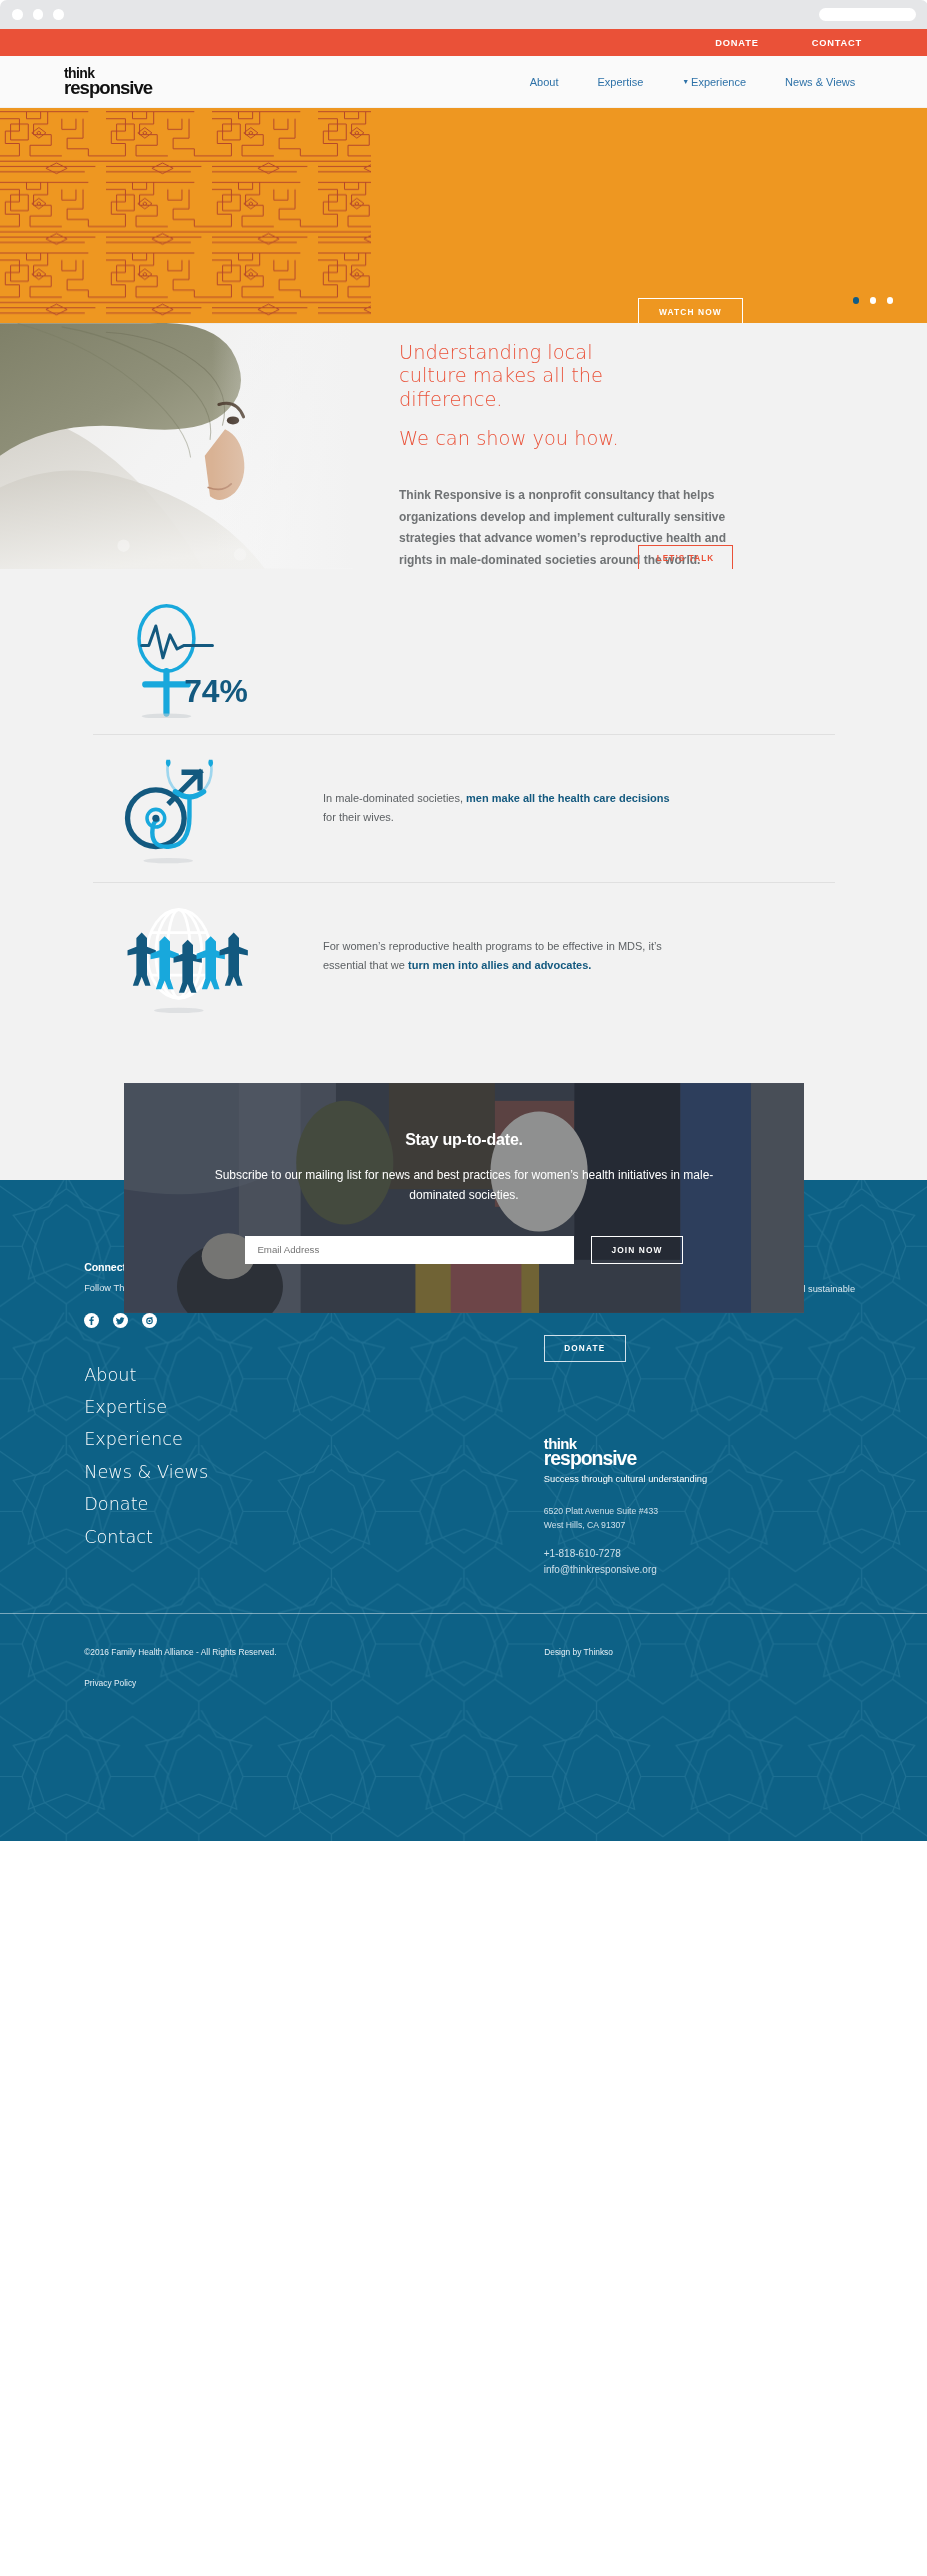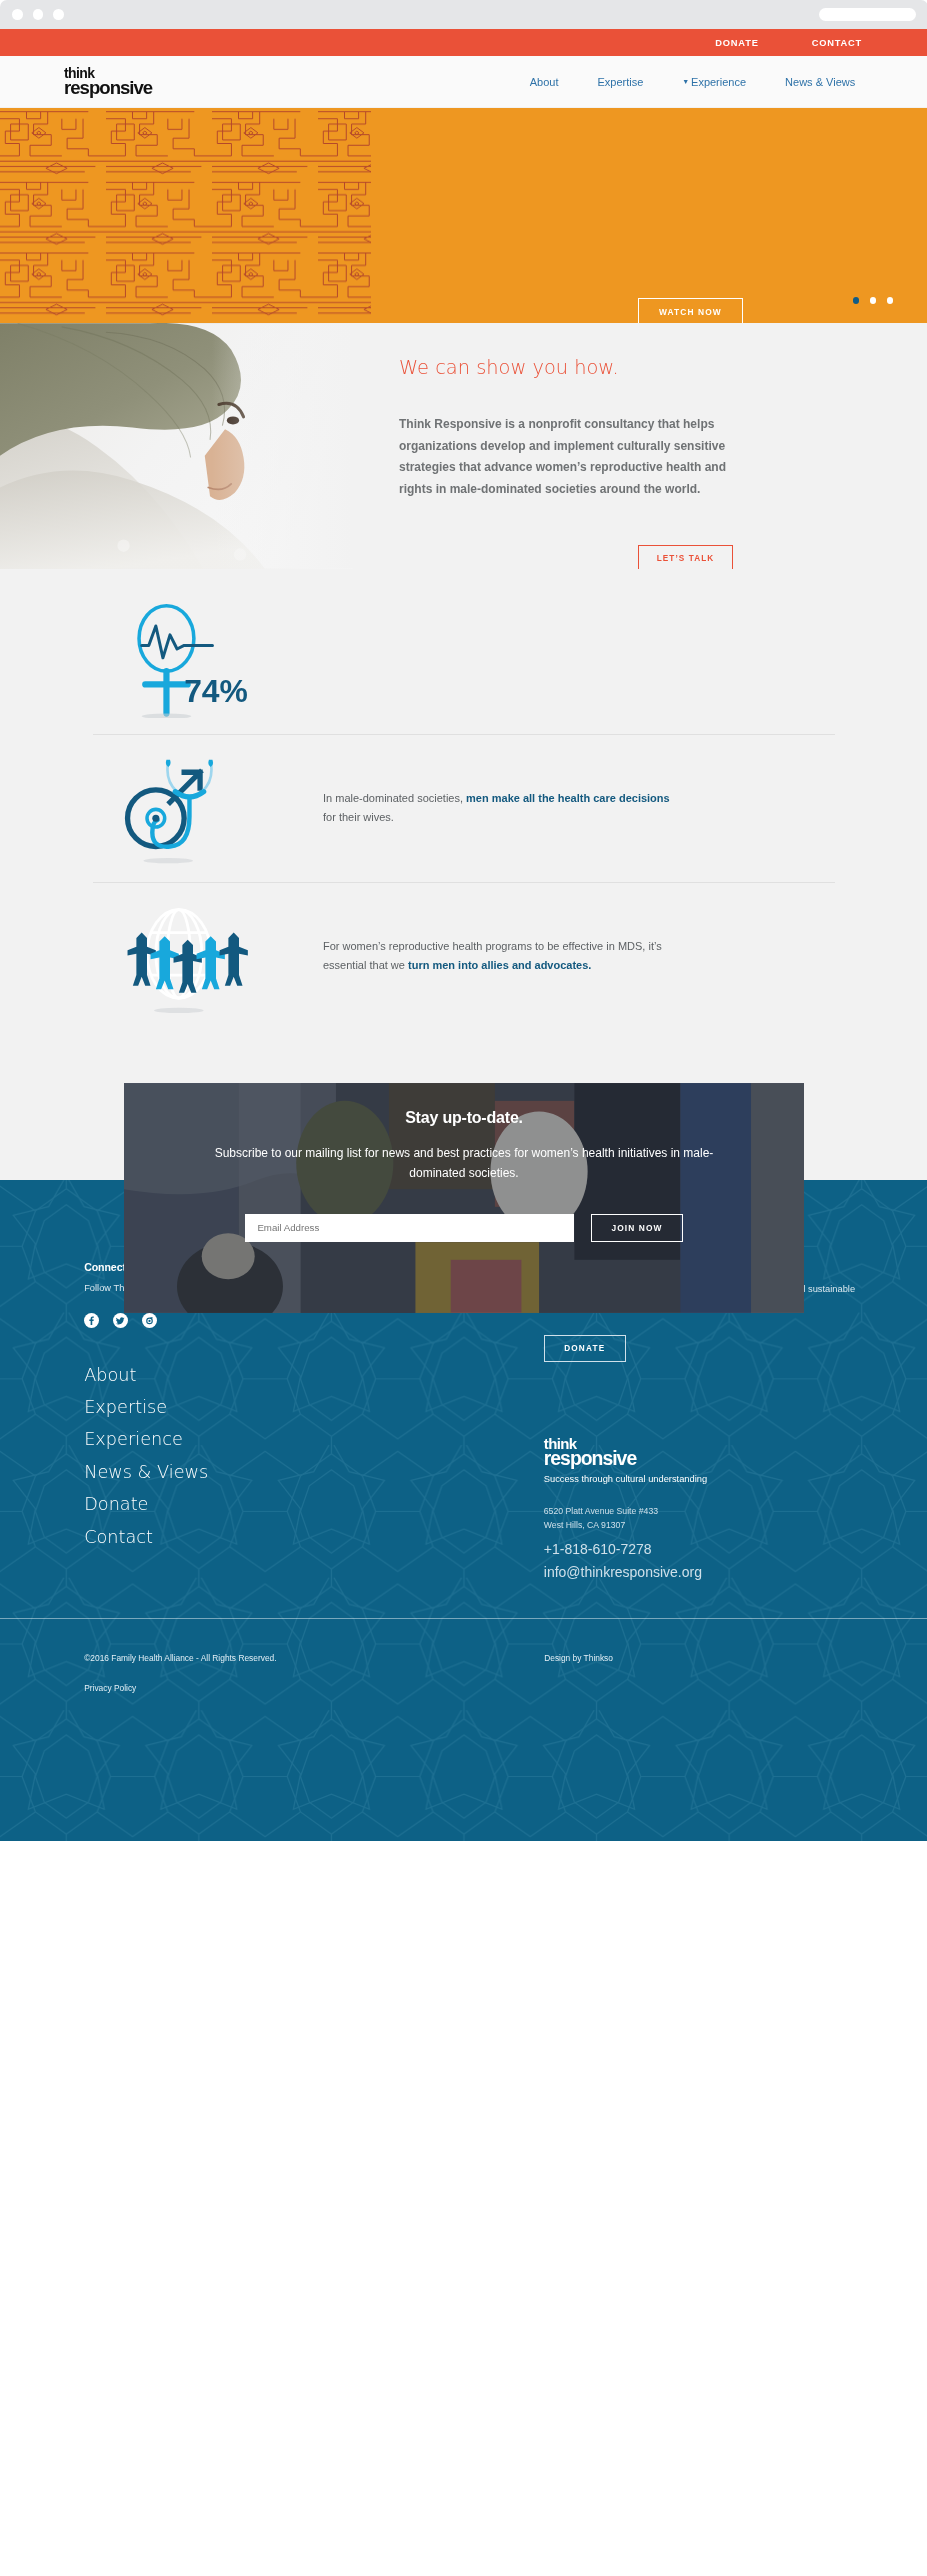--- a/index.html
+++ b/index.html
@@ -122,21 +122,21 @@
   .stat-text b { color: #13597f; font-weight: bold; }
   .stat-text .accent { color: #13597f; font-weight: bold; }
 
   
   .news-wrap { position: relative; background: #f2f2f2; height: 97px; }
   .newsletter {
     position: absolute; left: 124px; top: 0; width: 680px; height: 230px;
     overflow: hidden; z-index: 5;
     background: linear-gradient(100deg,#5a6478 0%,#3f4654 25%,#2d3340 50%,#4a4f5c 75%,#6f7684 100%);
   }
-  .news-content { position: absolute; inset: 0; text-align: center; padding-top: 26px; }
+  .news-content { position: absolute; inset: 0; text-align: center; padding-top: 26px; margin-top: 22px; }
   .news-title { color: #fff; font-size: 16px; font-weight: bold; letter-spacing: -0.2px; }
   .news-sub { color: #fff; font-size: 12px; line-height: 1.65; margin-top: 17.7px; padding: 0 80px; }
   .news-form { display: flex; justify-content: center; gap: 17px; margin-top: 30px; }
   .news-input {
     width: 329px; height: 28px; background: #fff; border: none; outline: none;
     padding: 0 12.4px; font-size: 9.7px; color: #9a9a9a; font-family: "Liberation Sans", sans-serif;
   }
   .news-btn {
     width: 92px; height: 28px; border: 0.9px solid #ffffff; background: transparent;
     color: #ffffff; font-size: 8.4px; font-weight: bold; letter-spacing: 1.1px; cursor: pointer;
@@ -165,21 +165,21 @@
   .btn-outline-foot {
     display: inline-block; border: 0.9px solid #cfe0ea; color: #ffffff;
     font-size: 8.2px; font-weight: bold; letter-spacing: 1.2px;
     padding: 8px 19.4px; margin-top: 23px; cursor: pointer; background: transparent;
   }
   .flogo { margin-top: 76px; line-height: 0.82; }
   .flogo-l1 { font-size: 15px; font-weight: bold; color: #fff; letter-spacing: -0.6px; display: block; }
   .flogo-l2 { font-size: 19.4px; font-weight: bold; color: #fff; letter-spacing: -1px; display: block; }
   .ftag { color: #ffffff; font-size: 9.3px; margin-top: 8px; }
   .faddr { color: #cfe0ea; font-size: 8.7px; line-height: 1.65; margin-top: 19.4px; }
-  .fcontact { color: #cfe0ea; font-size: 14px; line-height: 1.65; margin-top: 5px; }
+  .fcontact { color: #cfe0ea; font-size: 10px; line-height: 1.65; margin-top: 13px; }
   .fcontact a { color: #cfe0ea; text-decoration: none; cursor: pointer; }
   .f-divider {
     position: relative; height: 0.9px; background: rgba(255,255,255,0.45);
     width: 928px; margin: 34px 0 0 -84px;
   }
   .f-bottom { position: relative; display: flex; padding-top: 34px; }
   .f-copy { width: 460px; }
   .f-copy-line { color: #e3eff6; font-size: 8.4px; }
   .f-privacy { color: #e3eff6; font-size: 8.4px; margin-top: 20.3px; display: inline-block; text-decoration: none; cursor: pointer; }
   .f-design { color: #e3eff6; font-size: 8.4px; }
@@ -276,20 +276,21 @@
       <path d="M248 92 Q268 86 276 106" fill="none" stroke="#4a3a2c" stroke-width="3.4" stroke-linecap="round"></path>
       <ellipse cx="264" cy="110" rx="7" ry="4.5" fill="#3a2b20"></ellipse>
       <path d="M236 186 Q252 192 262 182" fill="none" stroke="#b98a70" stroke-width="2" stroke-linecap="round"></path>
       <path d="M0 186 L0 278 L300 278 Q250 210 150 178 Q70 152 0 186 Z" fill="url(#veil)" opacity="0.95"></path>
       <circle cx="140" cy="252" r="7" fill="#ffffff" opacity="0.35"></circle>
       <circle cx="272" cy="262" r="7" fill="#ffffff" opacity="0.3"></circle>
       <rect width="400" height="278" fill="url(#fade)"></rect>
     </svg>
   </div>
   <div class="intro-text">
+    <div class="intro-h">Understanding local culture makes all the difference.</div>
     <div class="intro-h2">We can show you how.</div>
     <div class="intro-p">Think Responsive is a nonprofit consultancy that helps organizations develop and implement culturally sensitive strategies that advance women’s reproductive health and rights in male-dominated societies around the world.</div>
   </div>
   <div class="intro-cta">
     <div class="btn-outline-red">LET’S TALK</div>
   </div>
 </div>
 
 <div class="stats">
   <div class="stats-inner">

